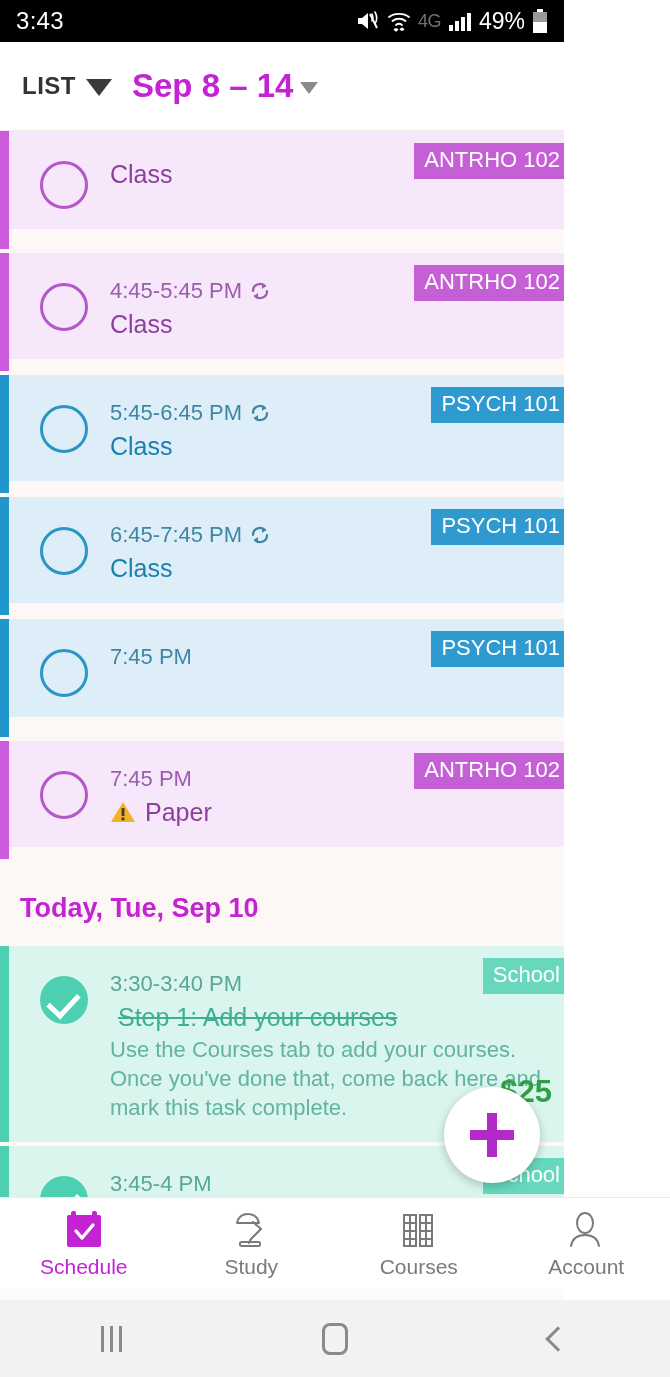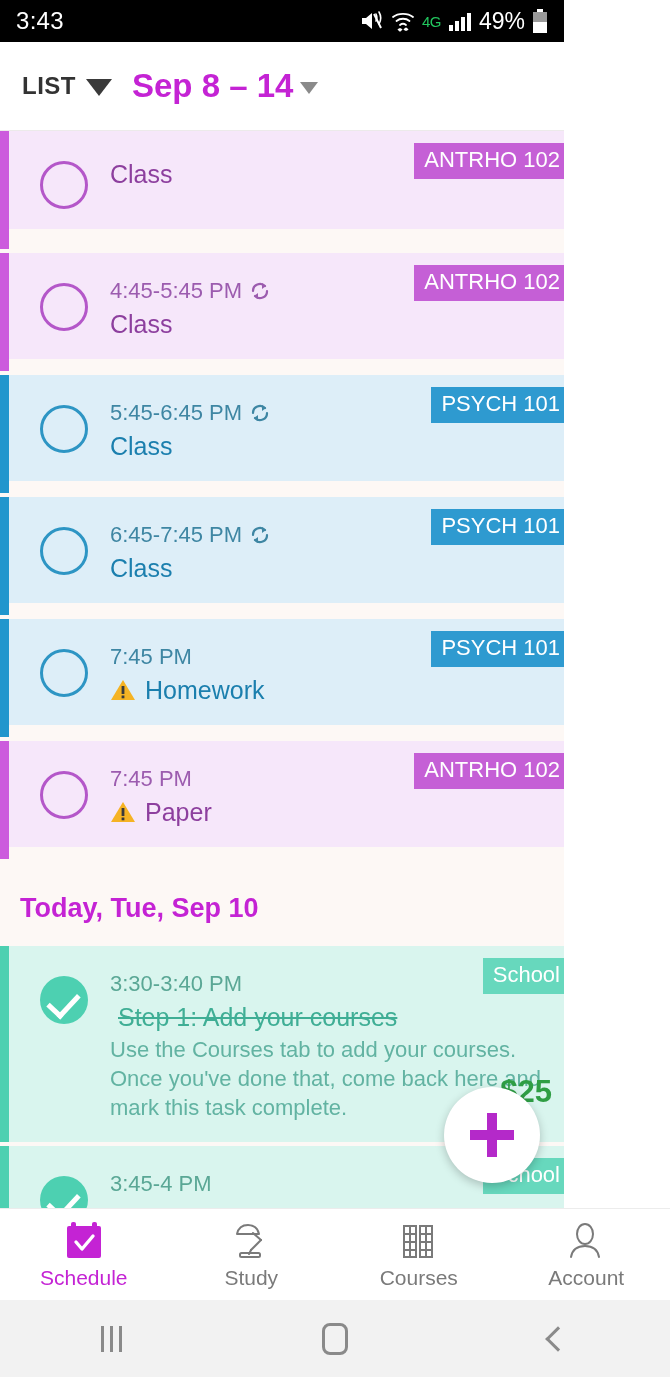--- a/index.html
+++ b/index.html
@@ -123,21 +123,21 @@
     position: absolute; right: 24px; bottom: 194px;
     width: 96px; height: 96px; border-radius: 50%; background: #ffffff;
     box-shadow: 0 3px 10px rgba(0,0,0,.22);
     display: flex; align-items: center; justify-content: center;
   }
   .fab .plus-h { position: absolute; width: 44px; height: 10px; background: #b429c9; }
   .fab .plus-v { position: absolute; width: 10px; height: 44px; background: #b429c9; }
 
   
   .bottomnav {
-    position: absolute; left: 0; bottom: 77px; width: 670px; height: 92px;
+    position: absolute; left: 0; bottom: 88px; width: 670px; height: 92px;
     background: #ffffff; display: flex; border-top: 1px solid #ececec;
   }
   .navitem {
     flex: 1 1 0; display: flex; flex-direction: column;
     align-items: center; justify-content: center; gap: 4px;
   }
   .navlabel { font-size: 21px; color: #7a7a7a; }
   .navitem.active .navlabel { color: #c423d4; }
   .navicon { height: 42px; display: flex; align-items: flex-end; }
 
@@ -167,21 +167,21 @@
         <path d="M2 8h4l6-5v16l-6-5H2z" fill="#fff"></path>
         <path d="M16 4c1 2 1 5 0 7M19 2c2 3.5 2 8.5 0 12" stroke="#fff" stroke-width="1.6" fill="none" stroke-linecap="round"></path>
         <path d="M14 4 L21 18" stroke="#fff" stroke-width="2"></path>
       </svg>
       <svg class="sb-ico" width="24" height="22" viewBox="0 0 24 22">
         <path d="M2 7c5-4.2 15-4.2 20 0" stroke="#fff" stroke-width="1.8" fill="none" stroke-linecap="round"></path>
         <path d="M5.5 11c3.6-3 9.4-3 13 0" stroke="#fff" stroke-width="1.8" fill="none" stroke-linecap="round"></path>
         <path d="M9 15c2-1.6 4-1.6 6 0" stroke="#fff" stroke-width="1.8" fill="none" stroke-linecap="round"></path>
         <path d="M9 18v3M9 21l-2-2M9 21l2-2M15 21v-3M15 18l-2 2M15 18l2 2" stroke="#fff" stroke-width="1.5" fill="none"></path>
       </svg>
-      <span style="font-size:15px;color:#22c55e;letter-spacing:-.5px">4G</span>
+      <span style="font-size:18px;color:#737373;letter-spacing:-.5px">4G</span>
       <svg class="sb-ico" width="24" height="22" viewBox="0 0 24 22">
         <rect x="1" y="15" width="4" height="6" fill="#fff"></rect>
         <rect x="7" y="11" width="4" height="10" fill="#fff"></rect>
         <rect x="13" y="7" width="4" height="14" fill="#fff"></rect>
         <rect x="19" y="3" width="4" height="18" fill="#fff"></rect>
       </svg>
       <span class="sb-pct">49%</span>
       <svg class="sb-ico" width="16" height="24" viewBox="0 0 16 24">
         <rect x="5" y="0" width="6" height="3" fill="#fff"></rect>
         <rect x="1" y="3" width="14" height="21" fill="#9a9a9a"></rect>
@@ -271,30 +271,20 @@
       </div>
     </div>
 
     <div class="evt t-blue">
       <div class="evt-bar"></div>
       <div class="evt-body">
         <div class="check"></div>
         <div class="evt-text">
           <div class="evt-time">
             <span>7:45 PM</span>
-          </div>
-          <div class="evt-title">
-            <span class="warn">
-              <svg width="26" height="24" viewBox="0 0 26 24">
-                <path d="M13 2 L25 22 L1 22 Z" fill="#f5b324"></path>
-                <rect x="11.6" y="8" width="2.8" height="8" fill="#3a3a3a"></rect>
-                <rect x="11.6" y="17.5" width="2.8" height="2.8" fill="#3a3a3a"></rect>
-              </svg>
-            </span>
-            <span>Homework</span>
           </div>
         </div>
         <div class="badge">PSYCH 101</div>
       </div>
     </div>
 
     <div class="evt t-purple">
       <div class="evt-bar"></div>
       <div class="evt-body">
         <div class="check"></div>

